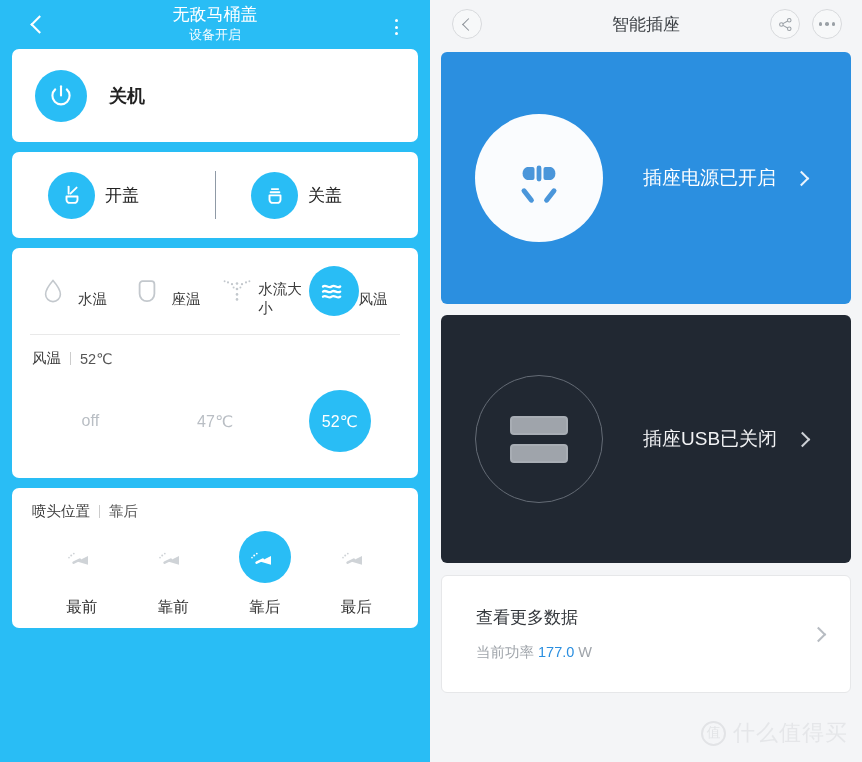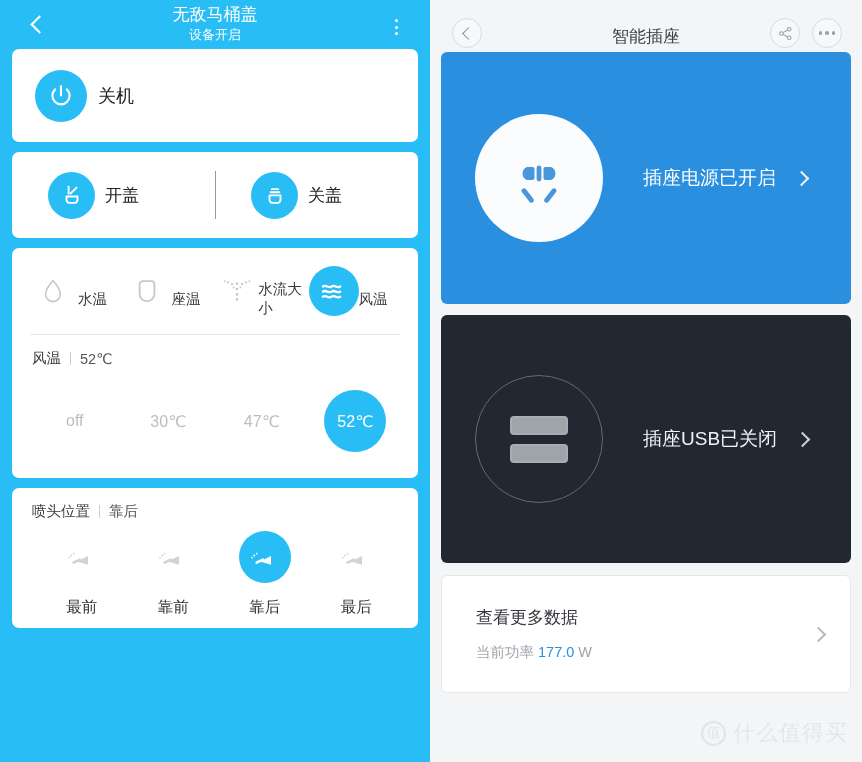--- a/index.html
+++ b/index.html
@@ -55,21 +55,21 @@
 
   
   .card-power { height: 93px; display: flex; align-items: center; padding-left: 23px; }
   .circ {
     border-radius: 50%;
     display: flex; align-items: center; justify-content: center;
     flex: none;
   }
   .circ-blue { background: #29bdf5; }
   .power-circ { width: 52px; height: 52px; }
-  .power-label { font-size: 18px; color: #222222; margin-left: 11px; }
+  .power-label { font-size: 18px; color: #222222; margin-left: 22px; font-weight: bold; }
 
   
   .card-lid { height: 86px; display: flex; align-items: center; position: relative; }
   .lid-half { flex: 1; display: flex; align-items: center; padding-left: 36px; }
   .lid-circ { width: 47px; height: 47px; }
   .lid-label { font-size: 17px; color: #222222; margin-left: 10px; }
   .lid-divider {
     position: absolute; left: 50%; top: 50%;
     width: 1px; height: 48px; margin-top: -24px;
     background: #8f9aa6;
@@ -121,21 +121,21 @@
   
   .right-panel {
     width: 432px; height: 762px;
     background: #f4f5f7;
     position: relative;
     overflow: hidden;
   }
   .r-header {
     height: 48px;
     background: #f4f5f7;
-    display: flex; align-items: flex-end; position: relative;
+    display: flex; align-items: center; position: relative;
   }
   .r-circ-btn {
     width: 30px; height: 30px; border-radius: 50%;
     border: 1px solid #d8dadd; background: #f7f8f9;
     display: flex; align-items: center; justify-content: center;
     flex: none;
   }
   .r-back-wrap { margin-left: 22px; }
   .chev-left-gray {
     width: 9px; height: 9px;
@@ -340,23 +340,20 @@
         <span>风温</span>
         <span class="bar"></span>
         <span class="val">52℃</span>
       </div>
 
       <div class="chip-row">
         <div class="chip">
           <span class="pill">off</span>
         </div>
         <div class="chip">
-          <span class="pill">30℃</span>
-        </div>
-        <div class="chip">
           <span class="pill">47℃</span>
         </div>
         <div class="chip selected">
           <span class="pill">52℃</span>
         </div>
       </div>
     </div>
 
     <div class="card card-nozzle">
       <div class="sec-title">

